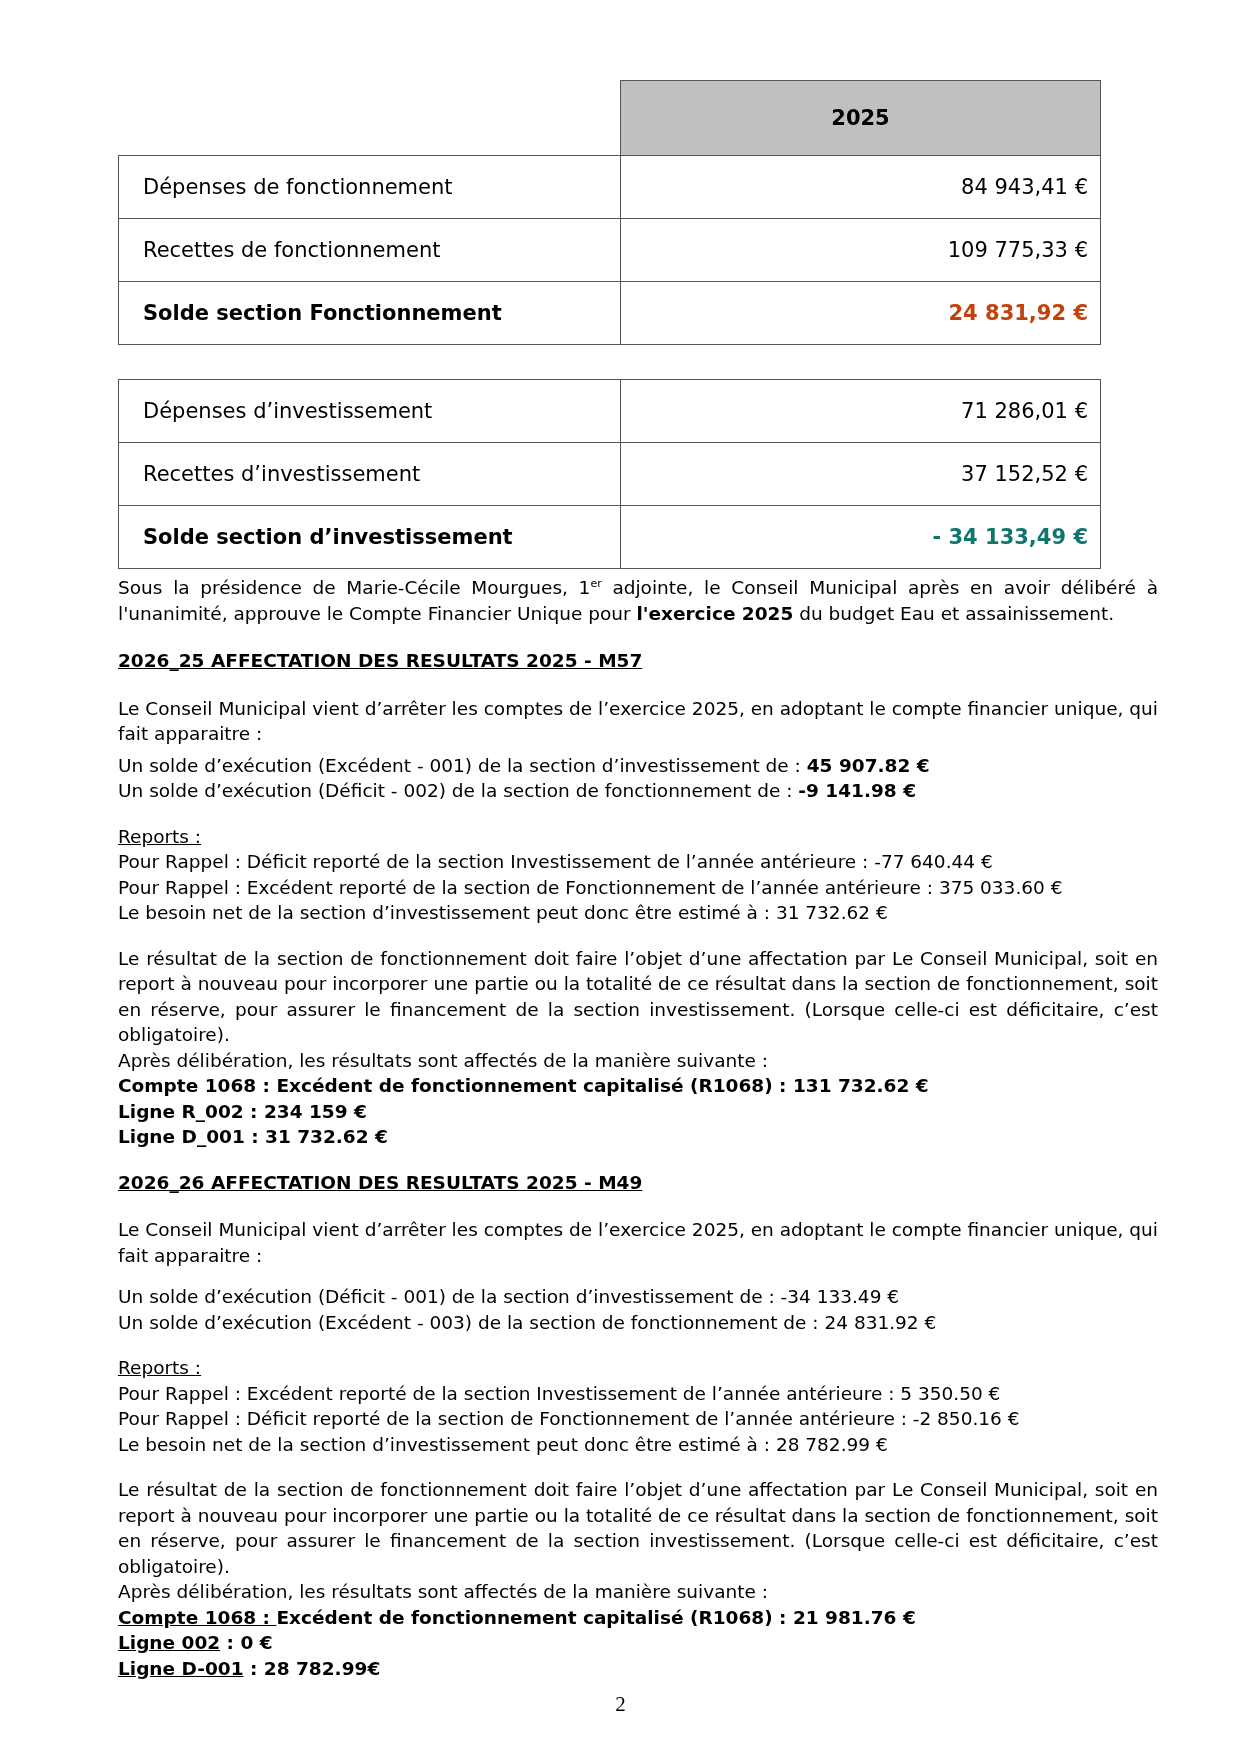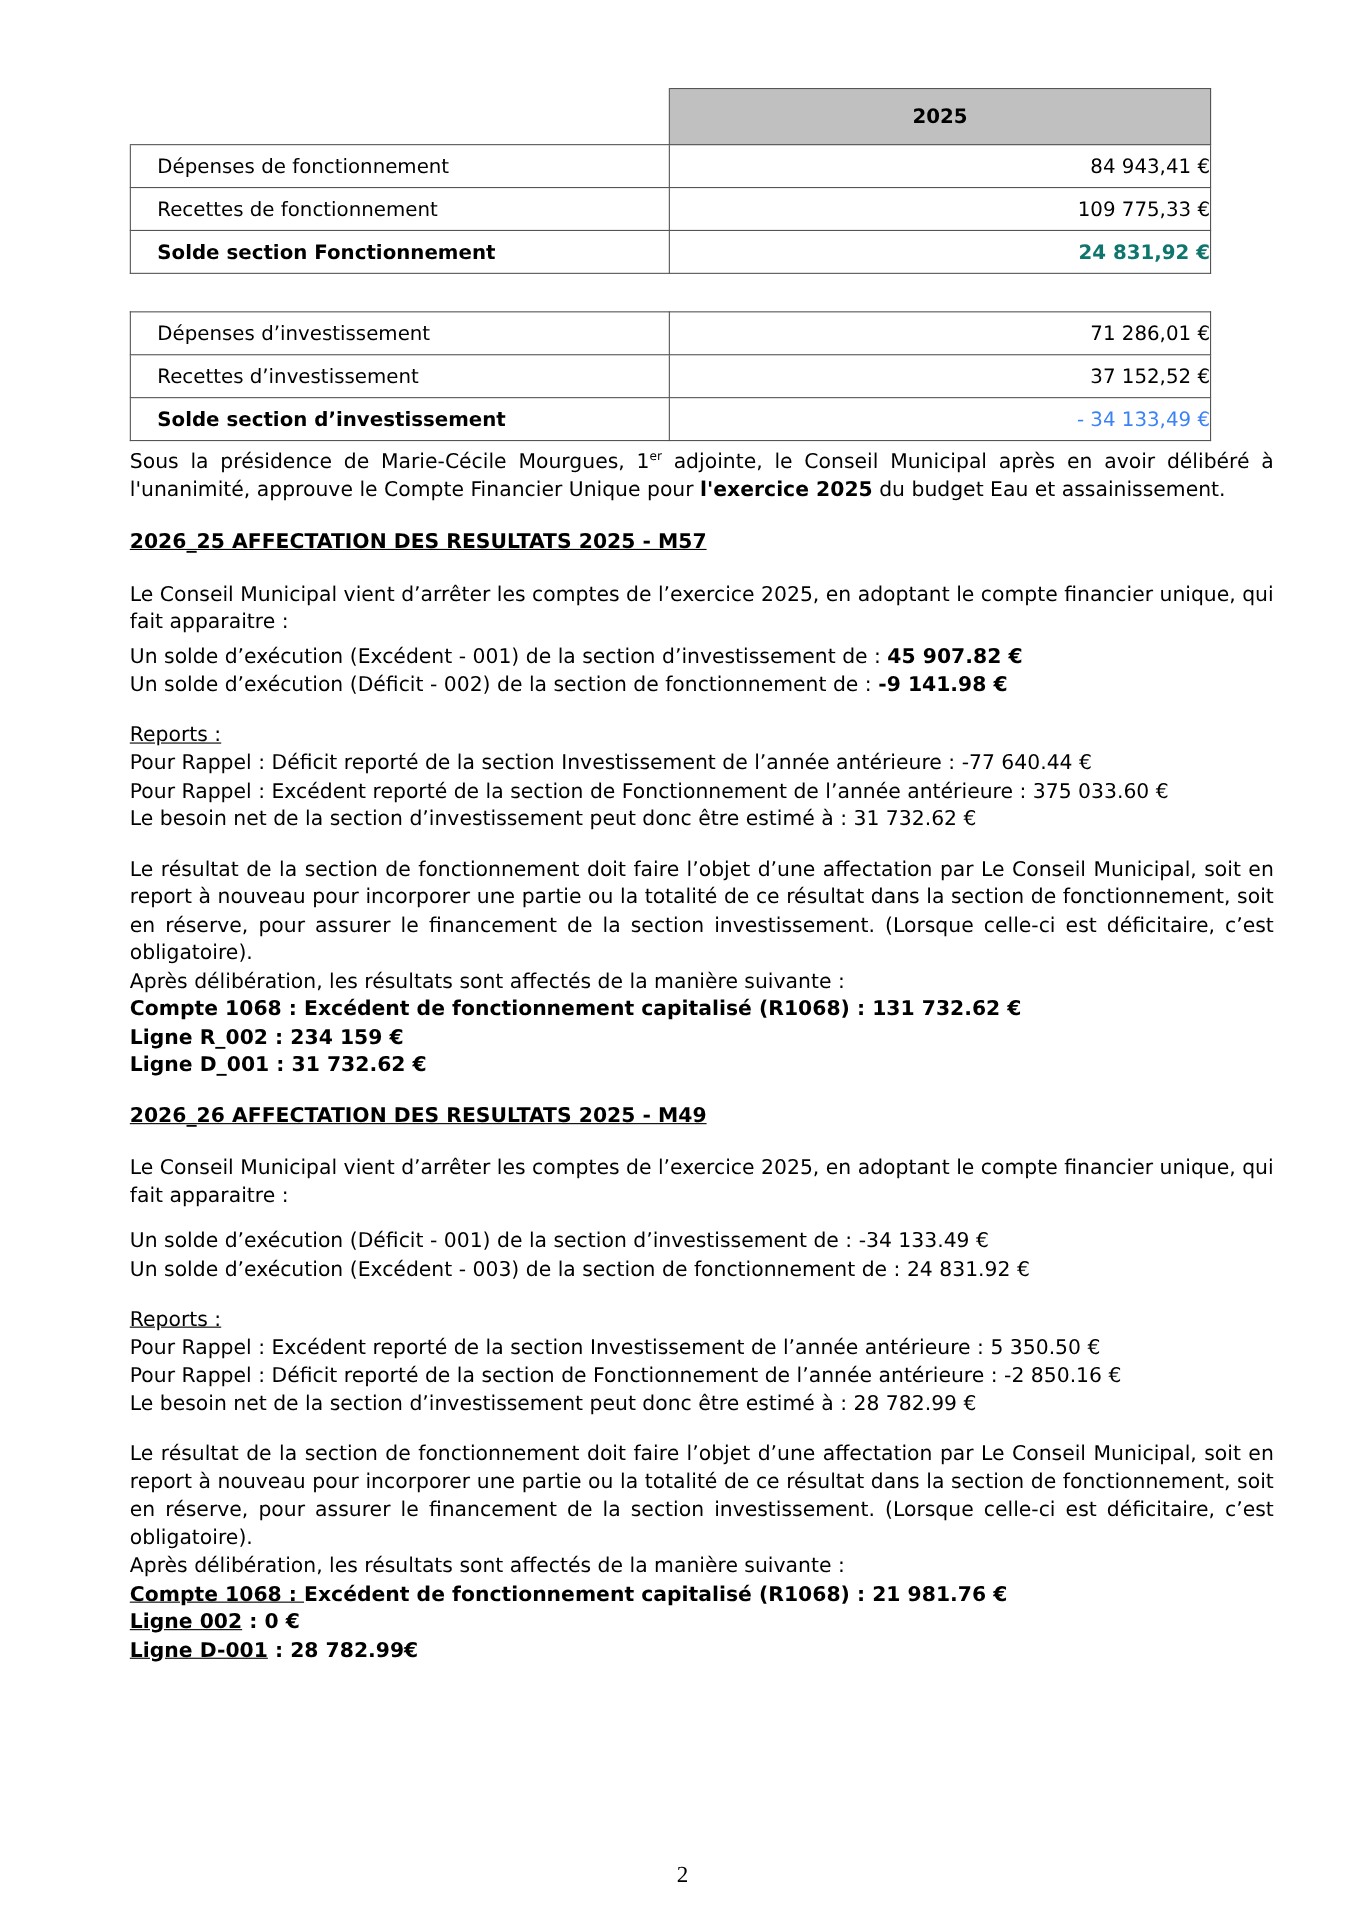--- a/index.html
+++ b/index.html
@@ -1,26 +1,26 @@
 <!DOCTYPE html>
 <html><head>
 <meta charset="utf-8">
 <style>
   html, body { margin:0; padding:0; background:#fff; }
   body { width:1241px; height:1755px; position:relative; font-family:"DejaVu Sans", sans-serif; color:#000; font-size:18.5px; }
   .page { position:absolute; left:118px; top:0; width:1040px; }
   table.fin { border-collapse:collapse; width:983px; margin-left:0; }
-  table.fin td { border:1px solid #555; height:38px; padding:0; font-size:18px; }
+  table.fin td { border:1px solid #555; height:38px; padding:12px; font-size:21px; }
   td.lbl { width:465px; padding-left:24px !important; }
   td.val { text-align:right; }
   td.head { background:#c0c0c0; text-align:center; font-weight:bold; height:50px !important; }
   td.blank { border-top:none !important; border-left:none !important; border-right:1px solid #555; }
   .b { font-weight:bold; }
-  .green { color:#0f766e; font-weight:bold; }
-  .red { color:#3b82f6; font-weight:normal; }
+  .green { color:#c2410c; font-weight:bold; }
+  .red { color:#0f766e; font-weight:bold; }
   p { margin:0; line-height:25.5px; }
   .just { text-align:justify; }
   .u { text-decoration:underline; }
   .title { font-weight:bold; text-decoration:underline; }
   sup { font-size:11px; line-height:0; }
   .pagenum { position:absolute; top:1692px; left:0; width:1241px; text-align:center; font-family:"Liberation Serif", serif; font-size:21px; }
 </style>
 </head>
 <body>
 

